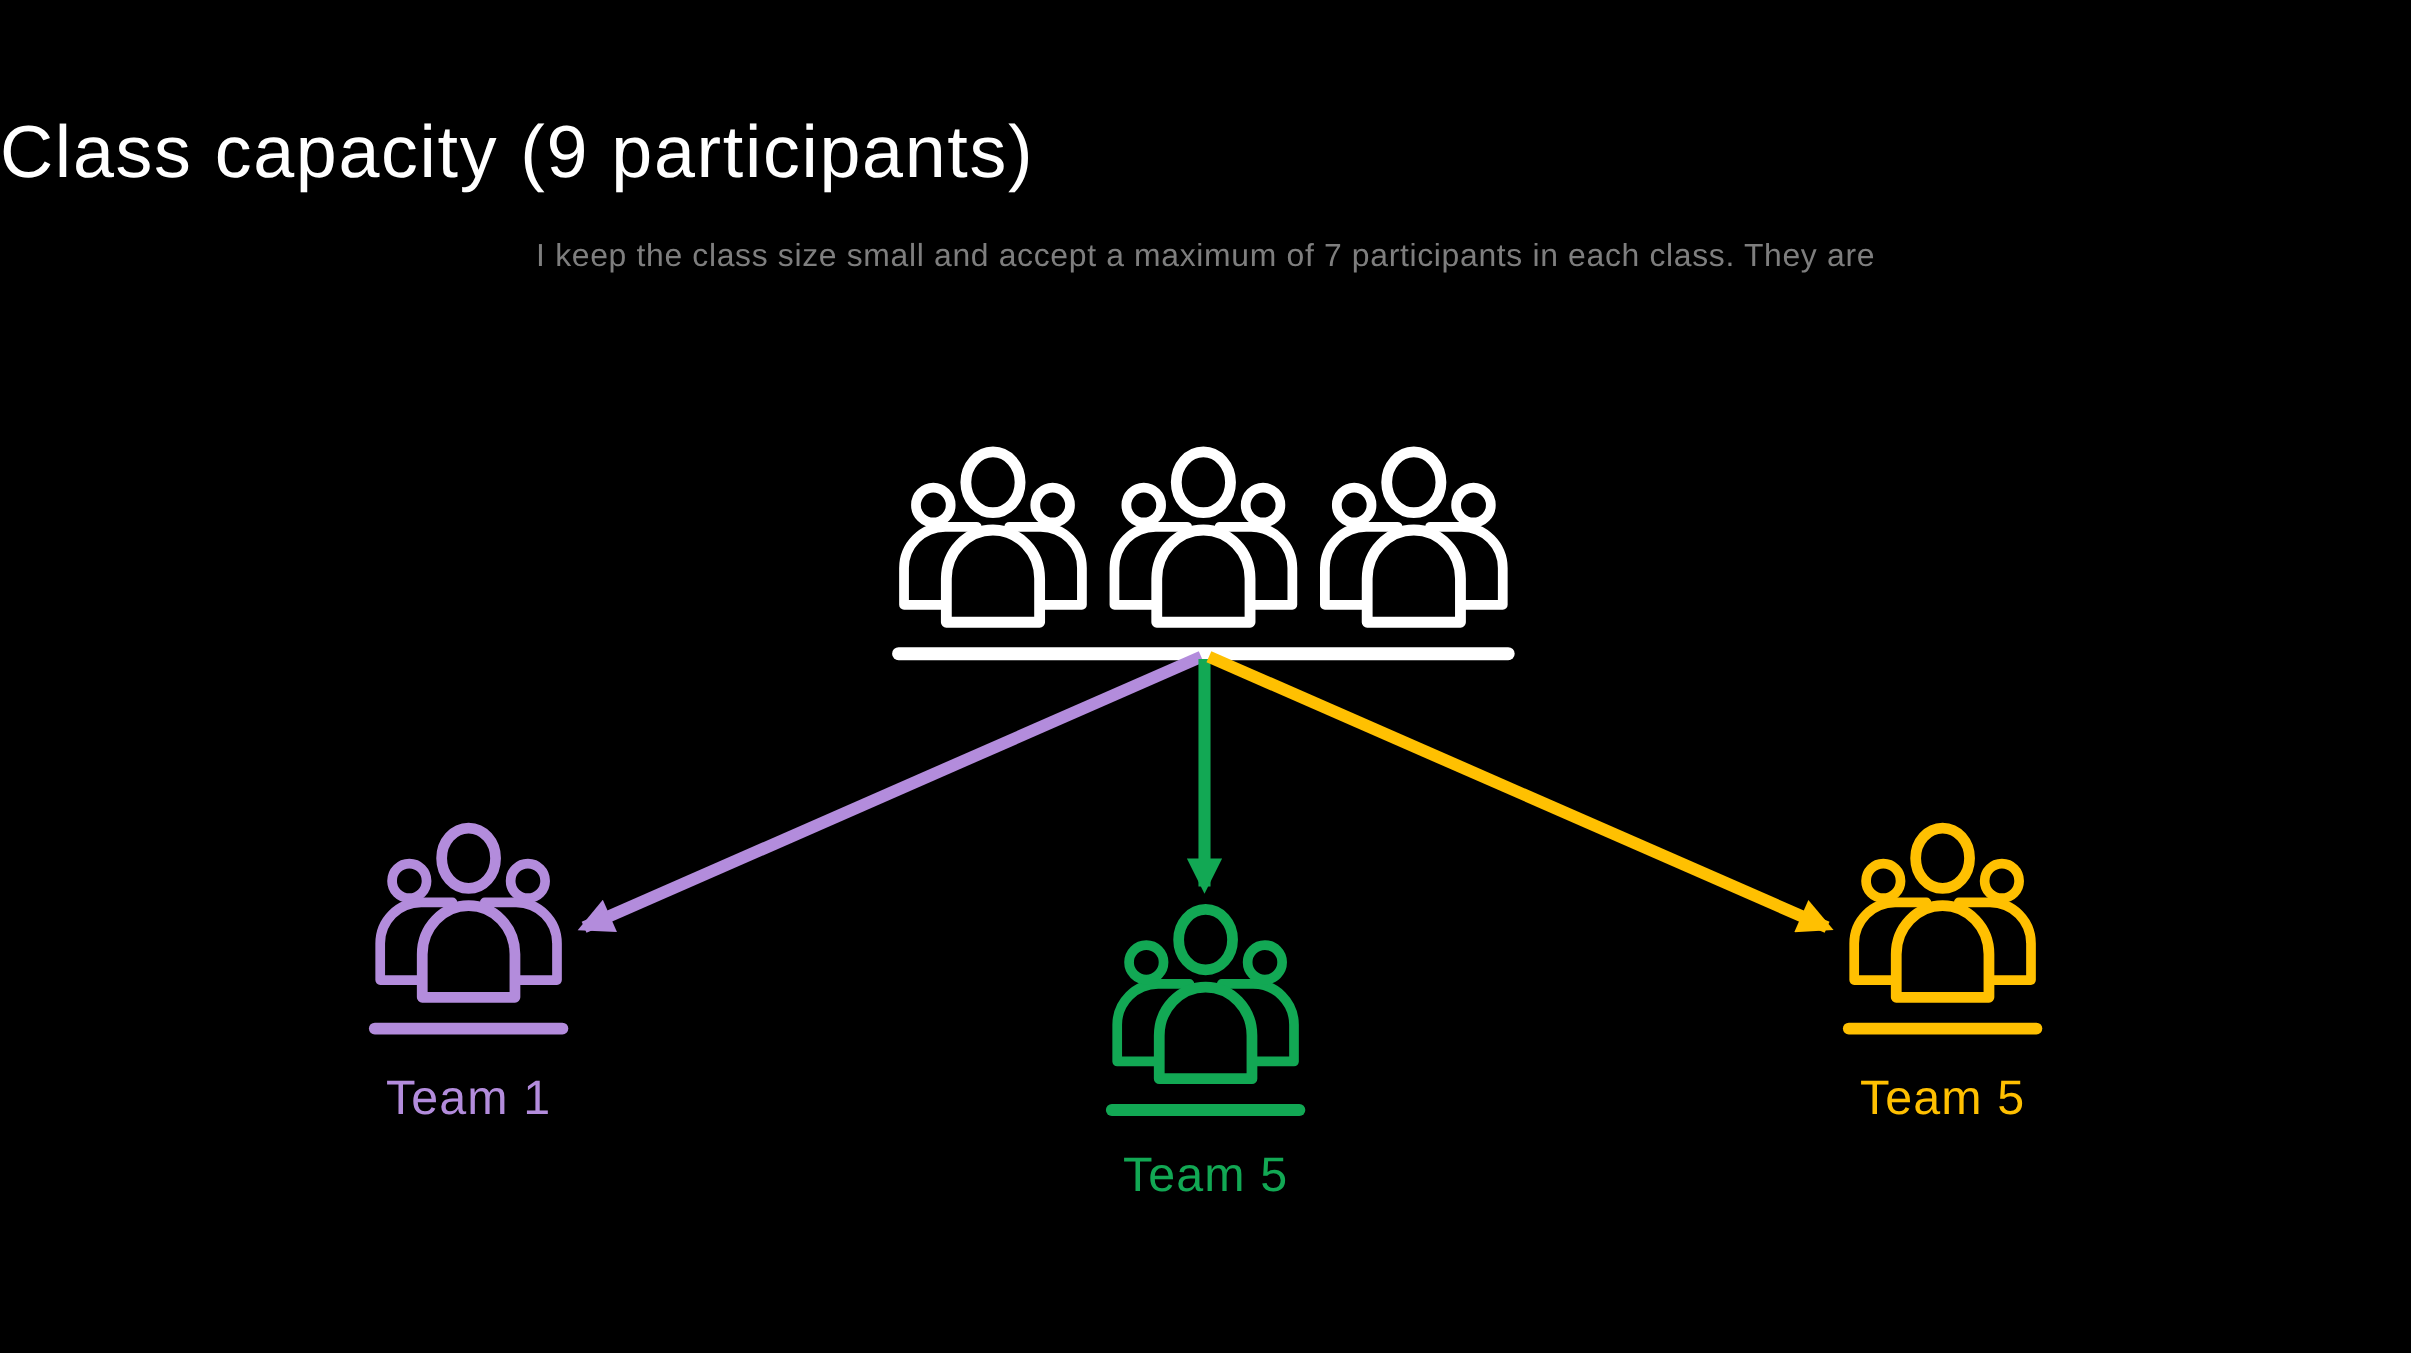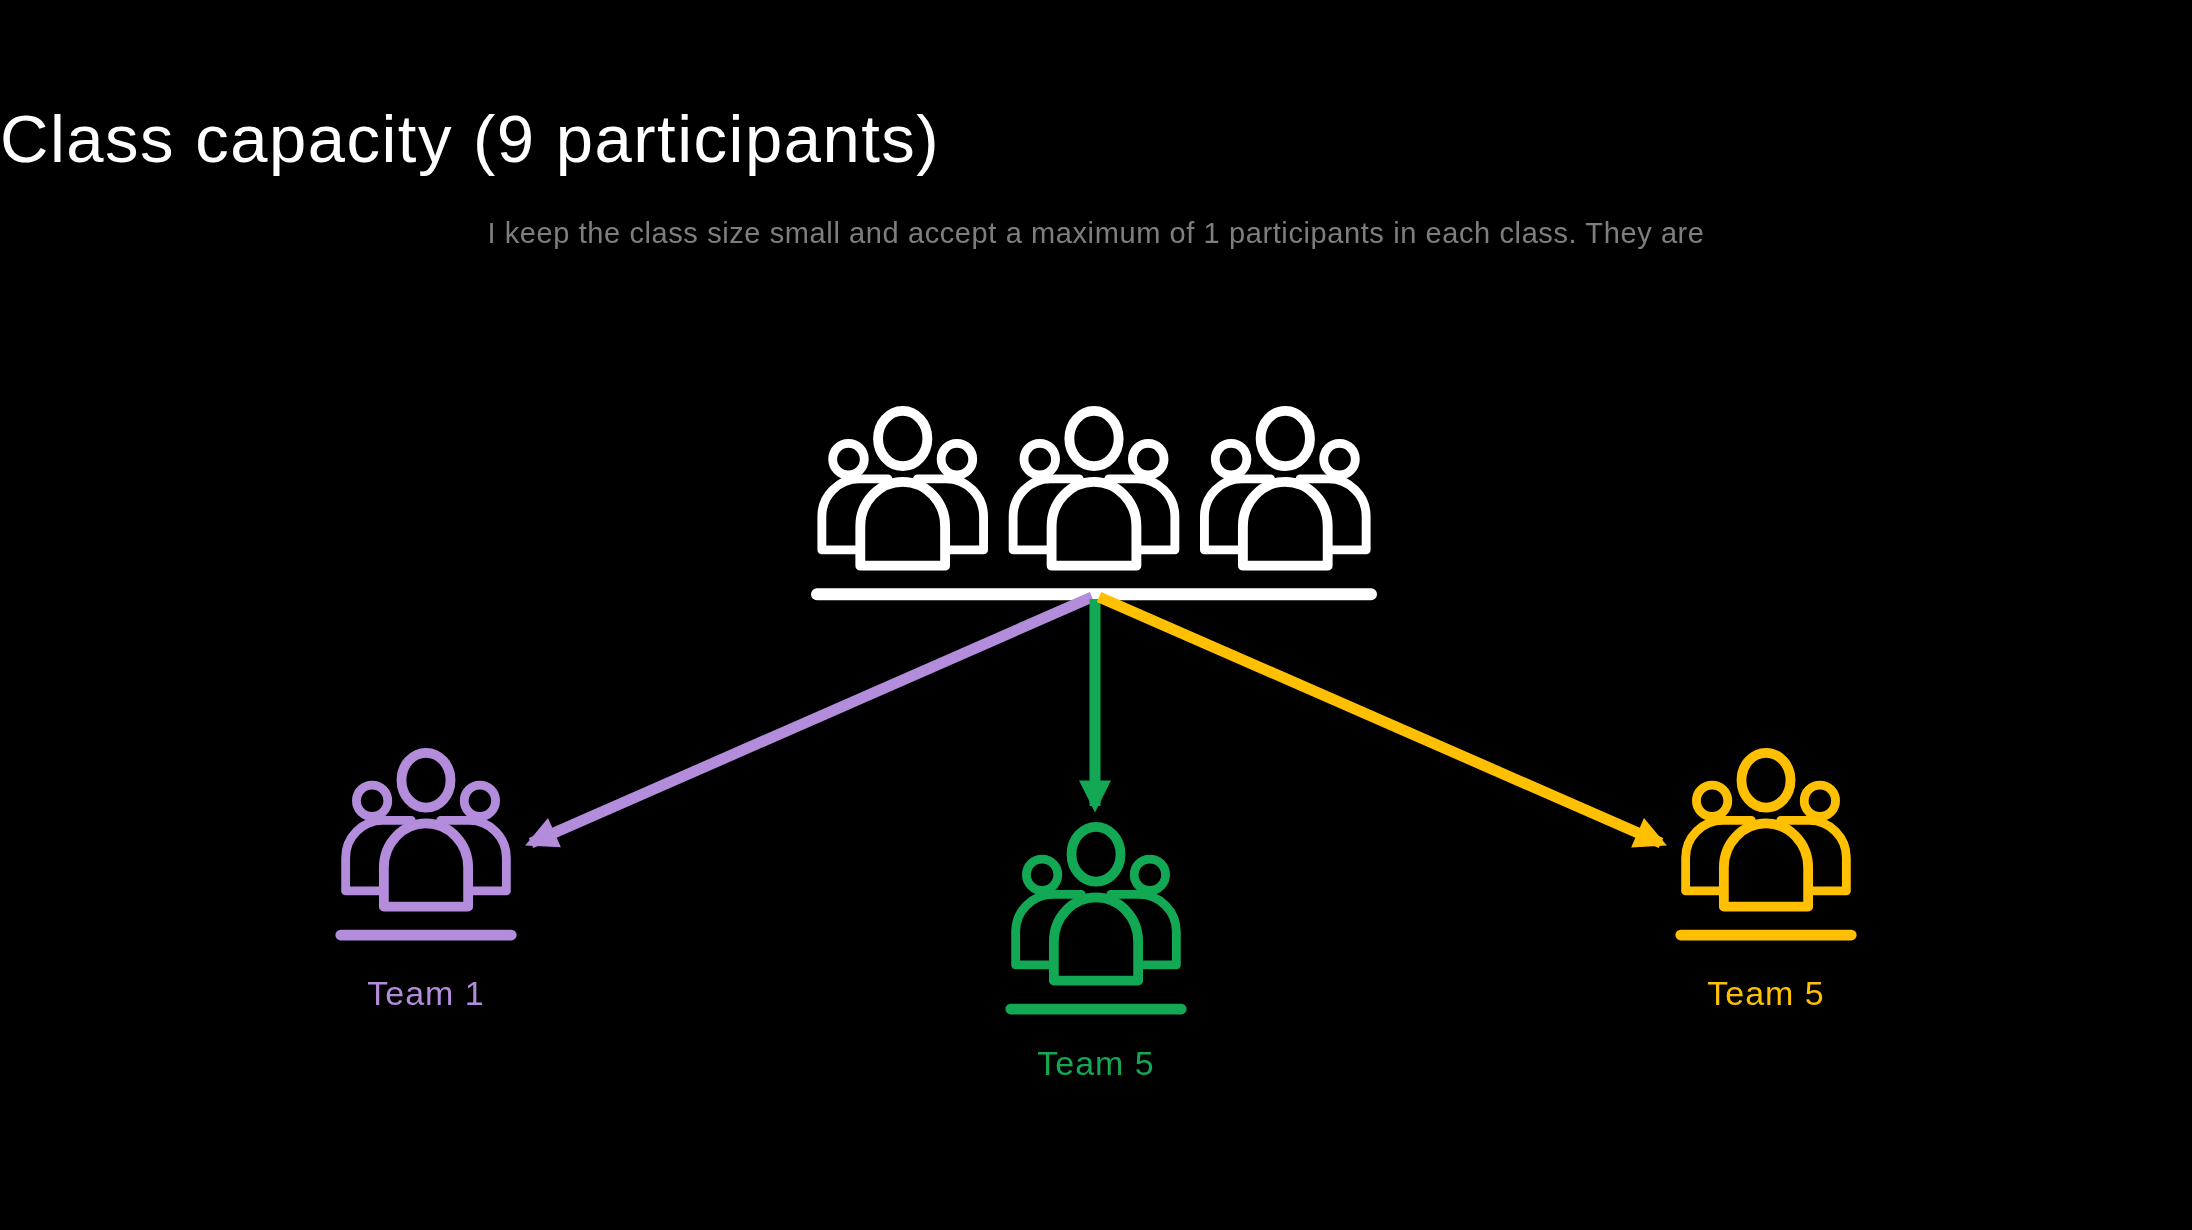--- a/index.html
+++ b/index.html
@@ -27,21 +27,21 @@
     font-weight:400;
   }
   .icon{position:absolute;display:block;}
   .class-icon{left:810px;top:400px;color:#ffffff;}
   .team1-icon{left:328px;top:742px;color:#b38cdc;}
   .team2-icon{left:998px;top:816px;color:#12a854;}
   .team3-icon{left:1668px;top:742px;color:#ffc001;}
   .team-label{
     position:absolute;
     transform:translateX(-50%);
-    font-size:34px;
+    font-size:44px;
     letter-spacing:1px;
     font-weight:400;
     white-space:nowrap;
   }
   .team1-label{left:426px;top:974px;color:#b38cdc;}
   .team2-label{left:1096px;top:1044px;color:#12a854;}
   .team3-label{left:1766px;top:974px;color:#ffc001;}
   .arrows{position:absolute;left:0;top:0;pointer-events:none;}
   .defs-holder{position:absolute;width:0;height:0;overflow:hidden;}
 </style>
@@ -59,21 +59,21 @@
         <circle cx="155" cy="60" r="16" stroke-width="9"></circle>
         <path d="M57 168 V128 A43 45 0 0 1 143 128 V168 Z" stroke-width="10"></path>
         <ellipse cx="100" cy="39" rx="25" ry="28" stroke-width="10"></ellipse>
       </g>
     </defs>
   </svg>
 
   <div class="title">Class capacity (9 participants)</div>
 
   <div class="subtitle">
-    <div>I keep the class size small and accept a maximum of 1 participants in each class. They are</div>
+    <div>I keep the class size small and accept a maximum of 7 participants in each class. They are</div>
   </div>
 
   <svg class="icon class-icon" width="568" viewBox="0 0 576 206">
     <use href="#ppl" x="-6"></use>
     <use href="#ppl" x="382"></use>
     <use href="#ppl" x="188"></use>
     <line x1="7" y1="197" x2="569" y2="197" stroke="currentColor" stroke-width="12" stroke-linecap="round"></line>
   </svg>
 
   <svg class="arrows" width="2192" height="1230" viewBox="0 0 2192 1230">

